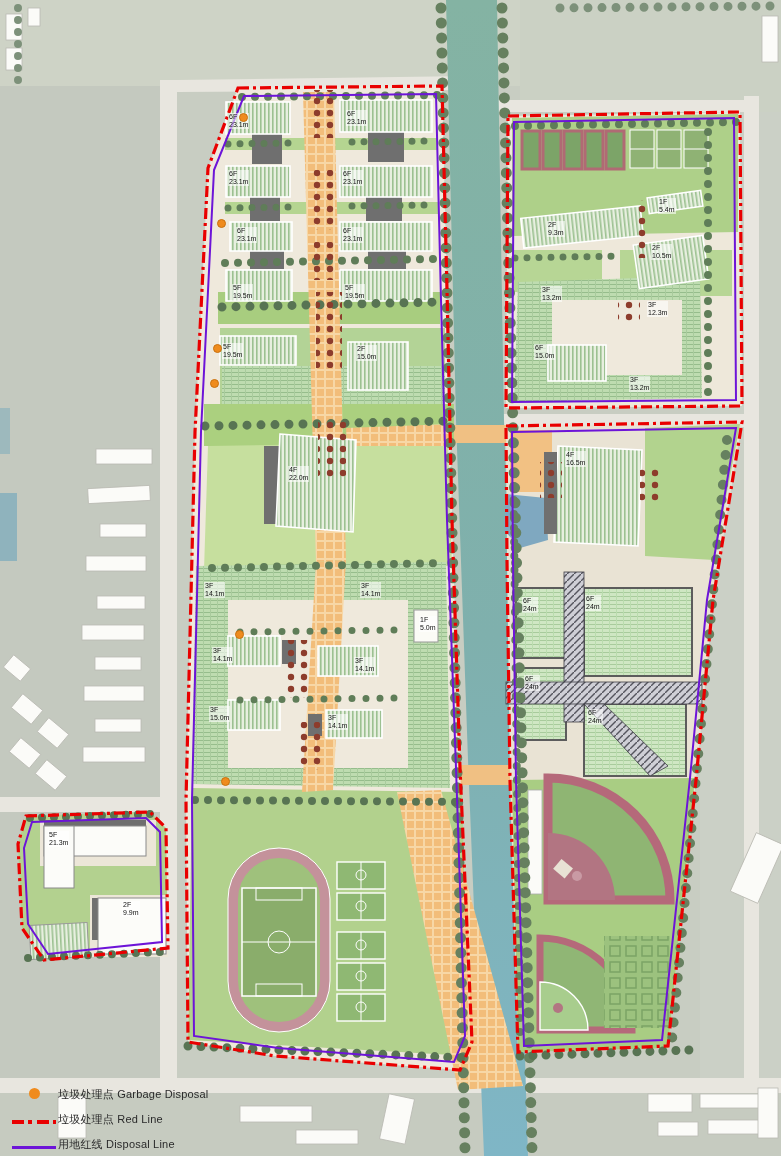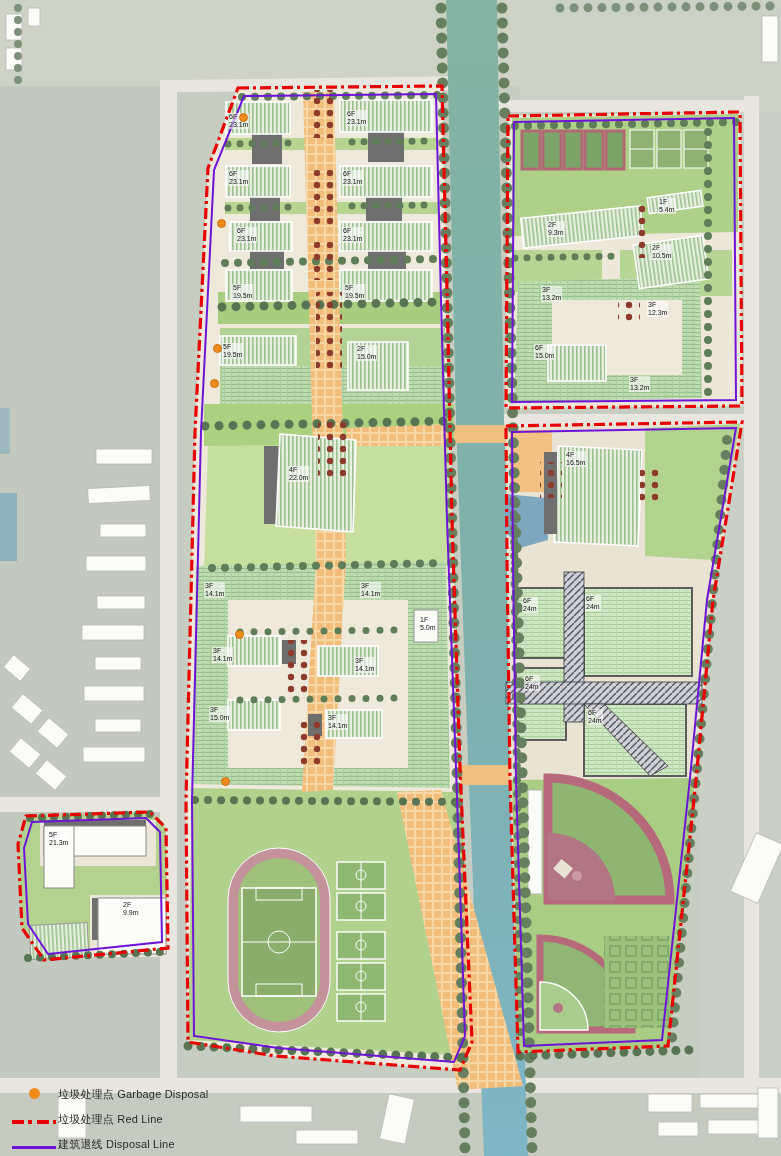--- a/index.html
+++ b/index.html
@@ -486,19 +486,19 @@
   <div class="legend-row">
     <span class="sw"><span class="sw-red"></span></span>
     <span class="legend-text">
       <span>垃圾处理点</span>
       <span>Red Line</span>
     </span>
   </div>
   <div class="legend-row">
     <span class="sw"><span class="sw-purple"></span></span>
     <span class="legend-text">
-      <span>建筑退线</span>
+      <span>用地红线</span>
       <span>Disposal Line</span>
     </span>
   </div>
 </div>
 
 </div>
 
 </body></html>

